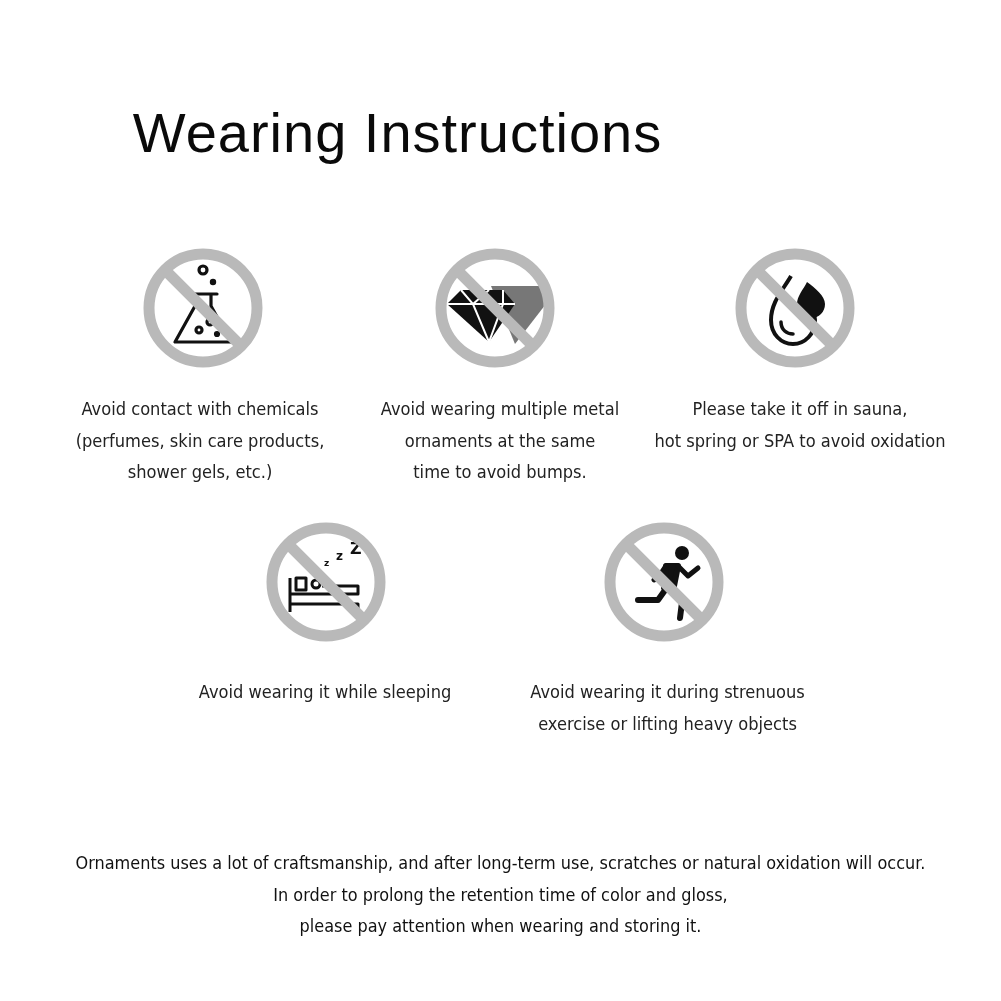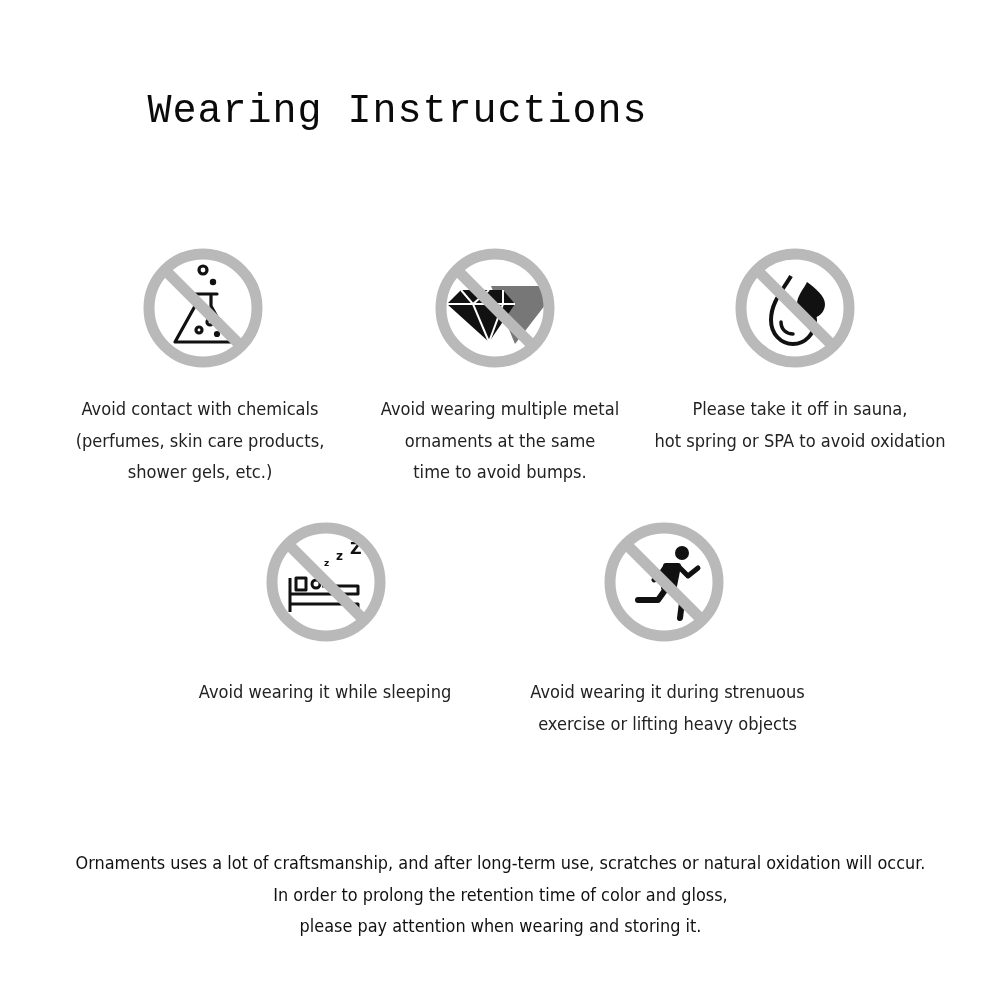--- a/index.html
+++ b/index.html
@@ -1,20 +1,20 @@
 <!DOCTYPE html>
 <html><head>
 <meta charset="utf-8">
 <style>
   html, body { margin:0; padding:0; background:#ffffff; }
   body { width:1001px; height:1001px; position:relative; overflow:hidden;
          font-family:"DejaVu Sans","Liberation Sans",sans-serif; color:#1a1a1a; }
   .title { position:absolute; left:0; width:795px; top:62px; text-align:center;
-           font-size:40px; font-weight:400; letter-spacing:1px; color:#0a0a0a;
-           font-family:Liberation Mono, monospace; }
+           font-size:56px; font-weight:400; letter-spacing:1px; color:#0a0a0a;
+           font-family:Liberation Sans, sans-serif; }
   .icon { position:absolute; width:124px; height:124px; }
   .caption { position:absolute; text-align:center; font-size:17.5px; line-height:31.5px;
              color:#222; white-space:nowrap; font-family:"DejaVu Sans","Liberation Sans",sans-serif;
              transform:scaleX(0.93); transform-origin:center top; }
   .caption div { display:block; }
   .footer { position:absolute; left:0; width:1001px; top:848px; text-align:center;
             font-size:17.5px; line-height:31.5px; color:#111; font-weight:500;
             font-family:"DejaVu Sans","Liberation Sans",sans-serif; }
   .footer div { white-space:nowrap; transform:scaleX(0.92); }
 </style>

